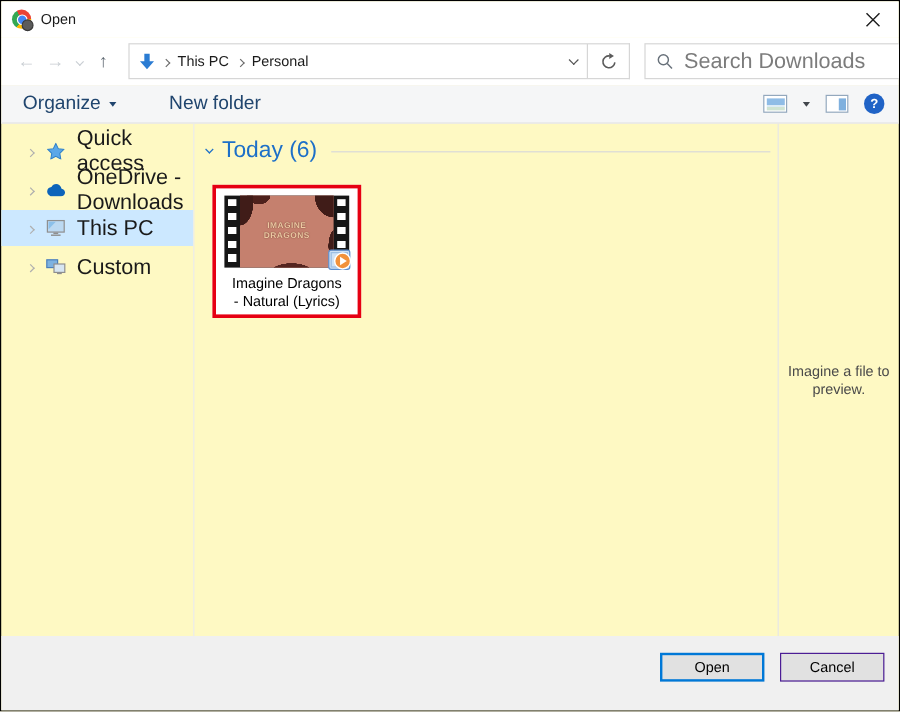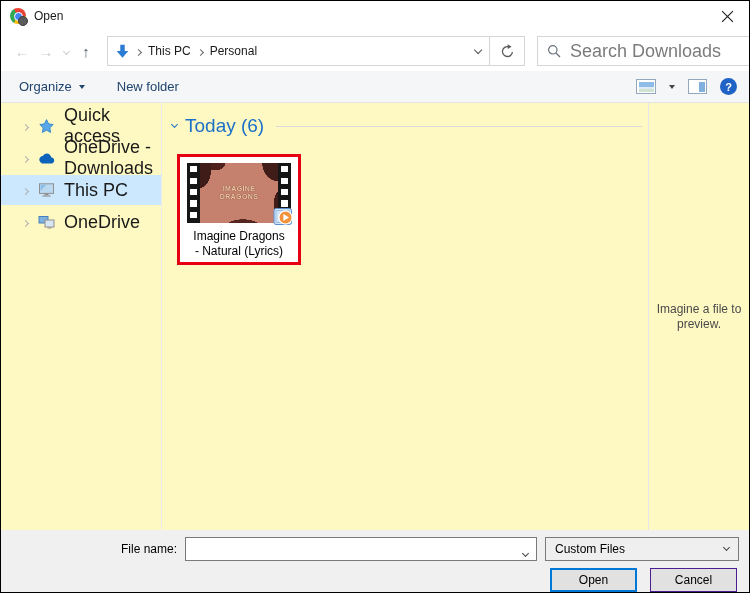--- a/index.html
+++ b/index.html
@@ -41,22 +41,22 @@
             display:flex; align-items:center; justify-content:center; flex:none; cursor:pointer; }
   .searchbox { margin-left:12px; flex:1; height:30px; border:1px solid #d6d6d6; background:#fff;
             display:flex; align-items:center; padding:0 9px; }
   .searchbox input { border:none; outline:none; flex:1; margin-left:9px; font-size:18px;
             font-family:"Liberation Sans", sans-serif; color:#333; }
   .searchbox input::placeholder { color:#7c7c7c; }
 
   
   .commandbar { height:32px; background:#f5f6f7; border-bottom:1px solid #e3e3e3;
             display:flex; align-items:center; padding:0 12px 0 18px; flex:none; color:#20456e; }
-  .cmd-item { display:flex; align-items:center; gap:7px; font-size:13px; cursor:pointer; }
-  .cmd-item + .cmd-item { margin-left:32px; }
+  .cmd-item { display:flex; align-items:center; gap:7px; font-size:16px; cursor:pointer; }
+  .cmd-item + .cmd-item { margin-left:44px; }
   .tri-down { width:0; height:0; border-left:3.5px solid transparent; border-right:3.5px solid transparent;
             border-top:4.5px solid currentColor; display:inline-block; }
   .cmd-right { margin-left:auto; display:flex; align-items:center; gap:13px; }
   .icon-thumbview { width:20px; height:15px; border:1px solid #93a8bd; background:#fff; padding:1.5px; }
   .icon-thumbview > div { width:100%; height:100%;
             background:linear-gradient(180deg,#8fbce6 0 55%, #dcebf5 55% 75%, #cfe3d2 75%); }
   .view-arrow { color:#41464c; }
   .icon-previewpane { width:19px; height:15px; border:1px solid #93a8bd; background:#fff; position:relative; }
   .icon-previewpane::after { content:""; position:absolute; top:1.5px; bottom:1.5px; right:1.5px; width:6px;
             background:#7fb0de; }
@@ -219,21 +219,21 @@
       </div>
       <div class="side-row">
         <span class="side-chev"><span class="chev right tiny"></span></span>
         <span class="side-icon">
           <svg width="17" height="14" viewBox="0 0 17 14">
             <rect x="1" y="1.5" width="9" height="6.5" fill="#7db2e0" stroke="#4a7ebb"></rect>
             <rect x="7" y="5" width="9" height="7" fill="#d7e6f2" stroke="#8f8f8f"></rect>
             <rect x="9.5" y="12.5" width="4" height="1" fill="#8f8f8f"></rect>
           </svg>
         </span>
-        <span class="side-label">OneDrive</span>
+        <span class="side-label">Custom</span>
       </div>
     </div>
 
     <div class="filearea">
       <div class="group-header">
         <span class="chev down tiny" style="margin-top:-3px;"></span>
         <span>Today (6)</span>
         <span class="group-line"></span>
       </div>
 
@@ -265,30 +265,19 @@
         </div>
       </div>
     </div>
 
     <div class="preview-pane">
       <span>Imagine a file to preview.</span>
     </div>
   </div>
 
   <div class="footer">
-    <div class="f-row1">
-      <span class="fname-label">File name:</span>
-      <span class="fname-wrap">
-        <input type="text" value="" style="">
-        <span class="fname-chev"><span class="chev down tiny"></span></span>
-      </span>
-      <span class="ftype">
-        <span class="label">Custom Files</span>
-        <span class="chev down tiny"></span>
-      </span>
-    </div>
     <div class="f-row2">
       <button class="btn default">Open</button>
       <button class="btn">Cancel</button>
     </div>
   </div>
 
 </div>
 
 </body></html>

